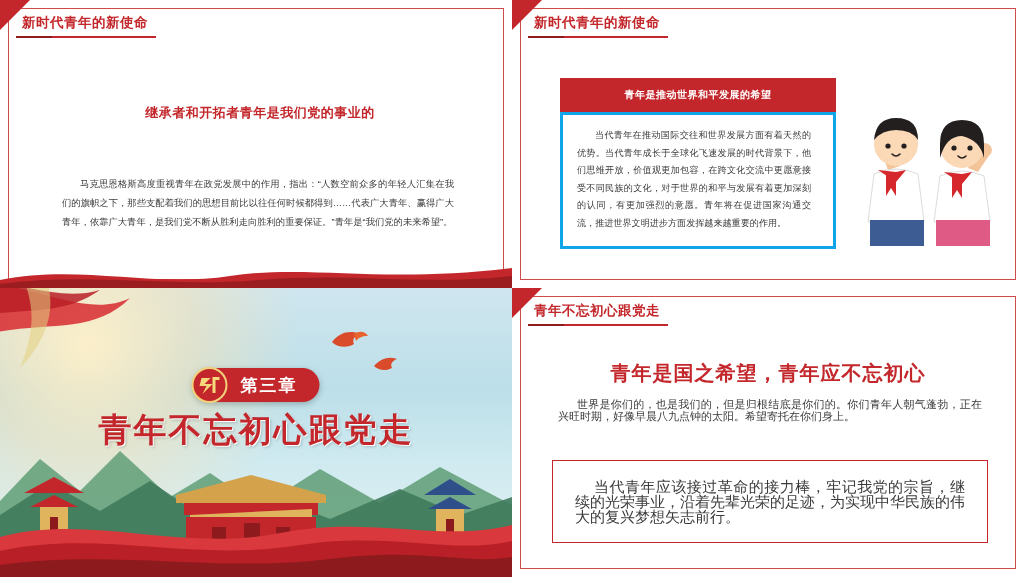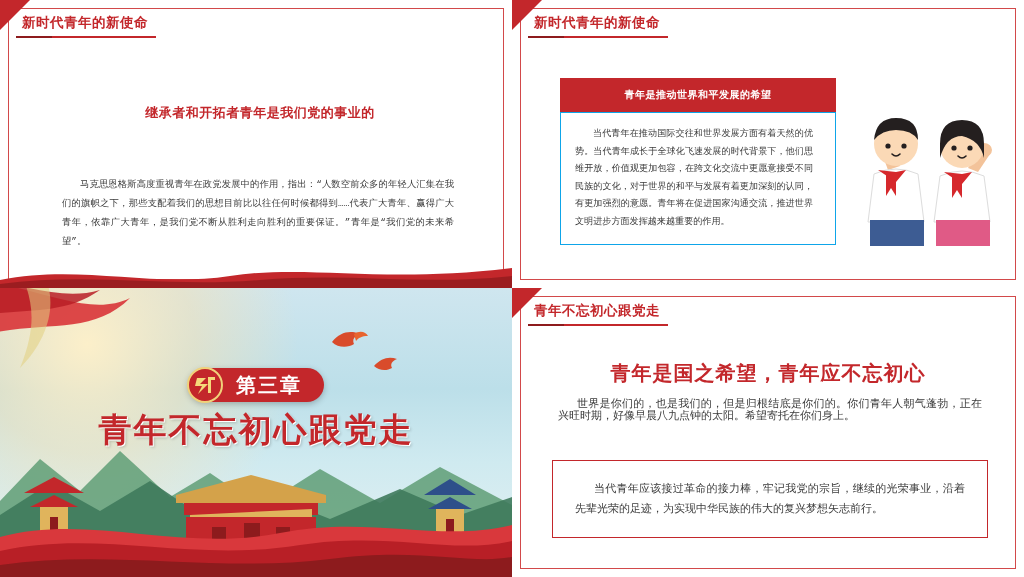--- a/index.html
+++ b/index.html
@@ -14,21 +14,20 @@
     overflow: hidden;
   }
   .deck {
     position: relative;
     width: 1024px;
     height: 417px;
     display: grid;
     grid-template-columns: 512px 512px;
     grid-template-rows: 288px 289px;
     background: #1d4ed8;
-    font-family: Liberation Mono, monospace;
   }
   .slide {
     position: relative;
     overflow: hidden;
     background: #ffffff;
     box-sizing: border-box;
   }
   
   .white-slide {
     padding: 6px;
@@ -129,21 +128,21 @@
     align-items: center;
     justify-content: center;
     letter-spacing: 0.5px;
   }
   .s2-textbox {
     position: absolute;
     left: 48px;
     top: 112px;
     width: 276px;
     min-height: 130px;
-    border: 1px solid #0ea5e9;
+    border: 3px solid #0ea5e9;
     box-sizing: border-box;
     padding: 12px 22px 14px 14px;
     font-size: 9.1px;
     line-height: 17.5px;
     color: #3b3b3b;
     text-align: justify;
     text-indent: 18px;
   }
   
   .kids {
@@ -203,21 +202,21 @@
   }
   .chapter-badge .emblem {
     position: absolute;
     left: -4px;
     top: -4px;
     width: 42px;
     height: 42px;
   }
   .chapter-badge-text {
     color: #ffffff;
-    font-size: 20px;
+    font-size: 17px;
     font-weight: bold;
     letter-spacing: 2px;
     margin-left: 8px;
   }
   .cover-title {
     position: absolute;
     left: 0;
     right: 0;
     top: 120px;
     text-align: center;
@@ -255,22 +254,22 @@
     text-indent: 19px;
   }
   .s4-box {
     position: absolute;
     left: 40px;
     right: 36px;
     top: 172px;
     border: 1px solid #c3272b;
     box-sizing: border-box;
     padding: 18px 22px;
-    font-size: 11px;
-    line-height: 20px;
+    font-size: 15px;
+    line-height: 15px;
     color: #3b3b3b;
     text-align: justify;
     text-indent: 19px;
   }
 </style>
 </head>
 <body>
 
 <div class="deck">
 

